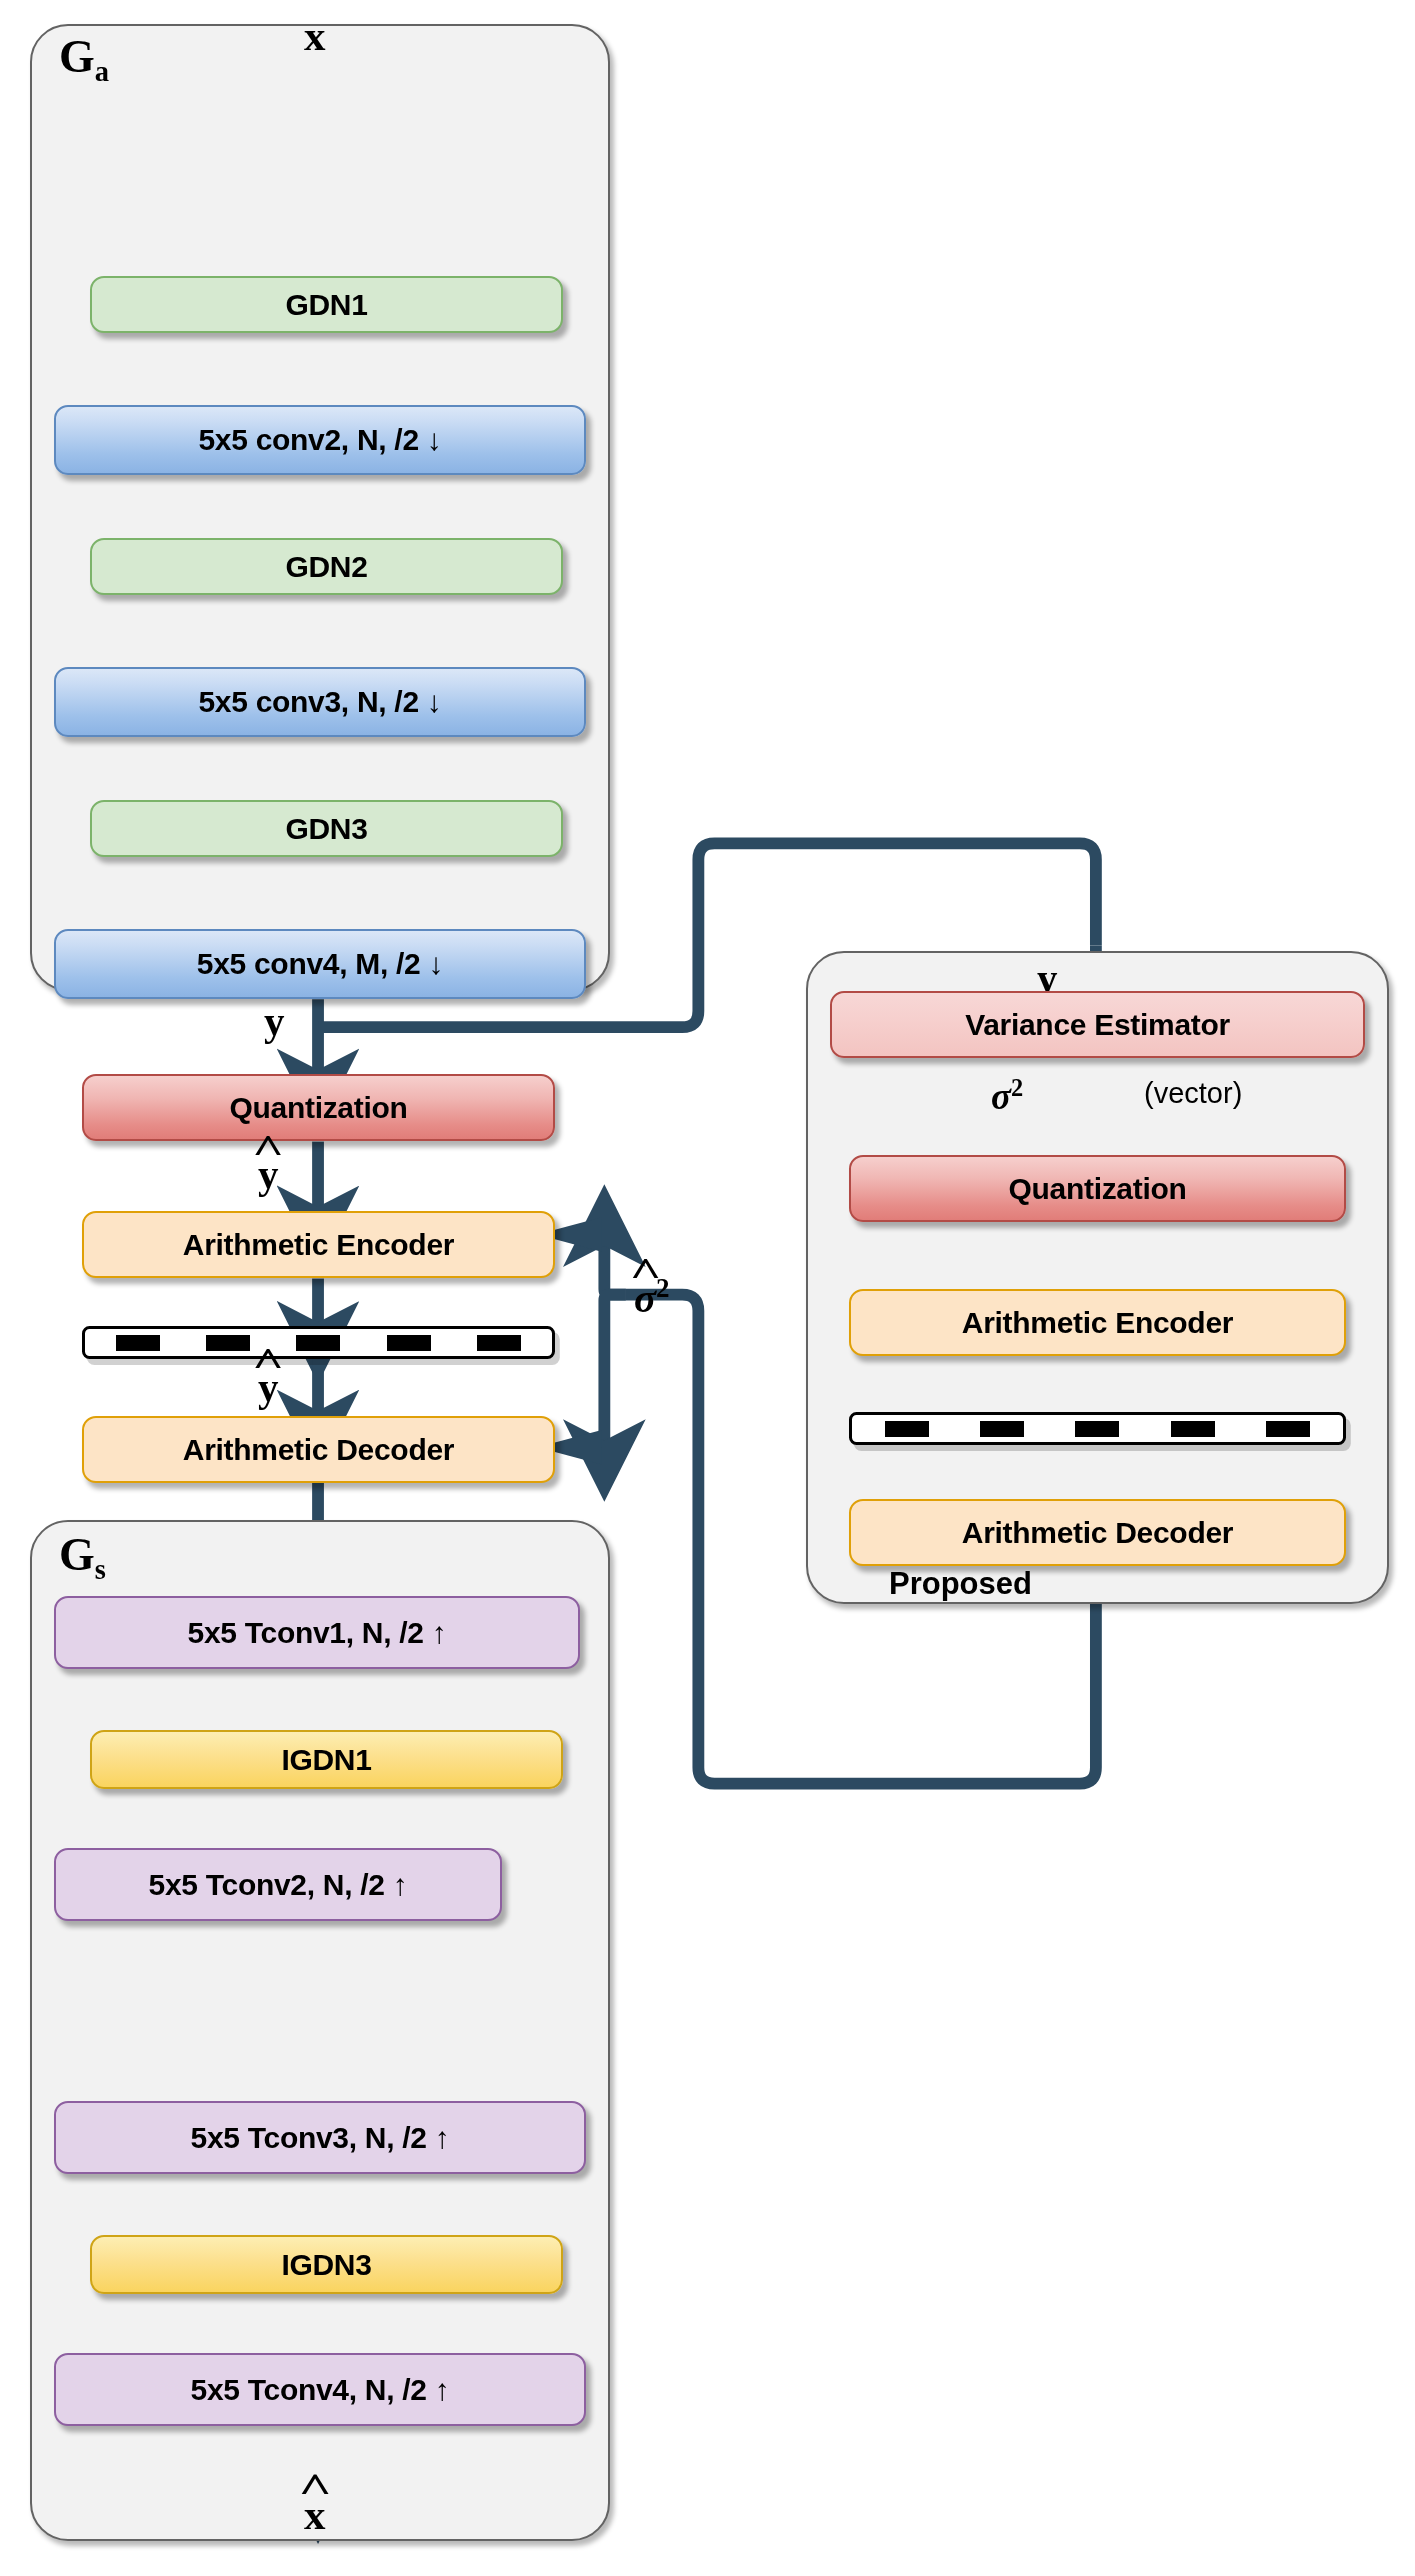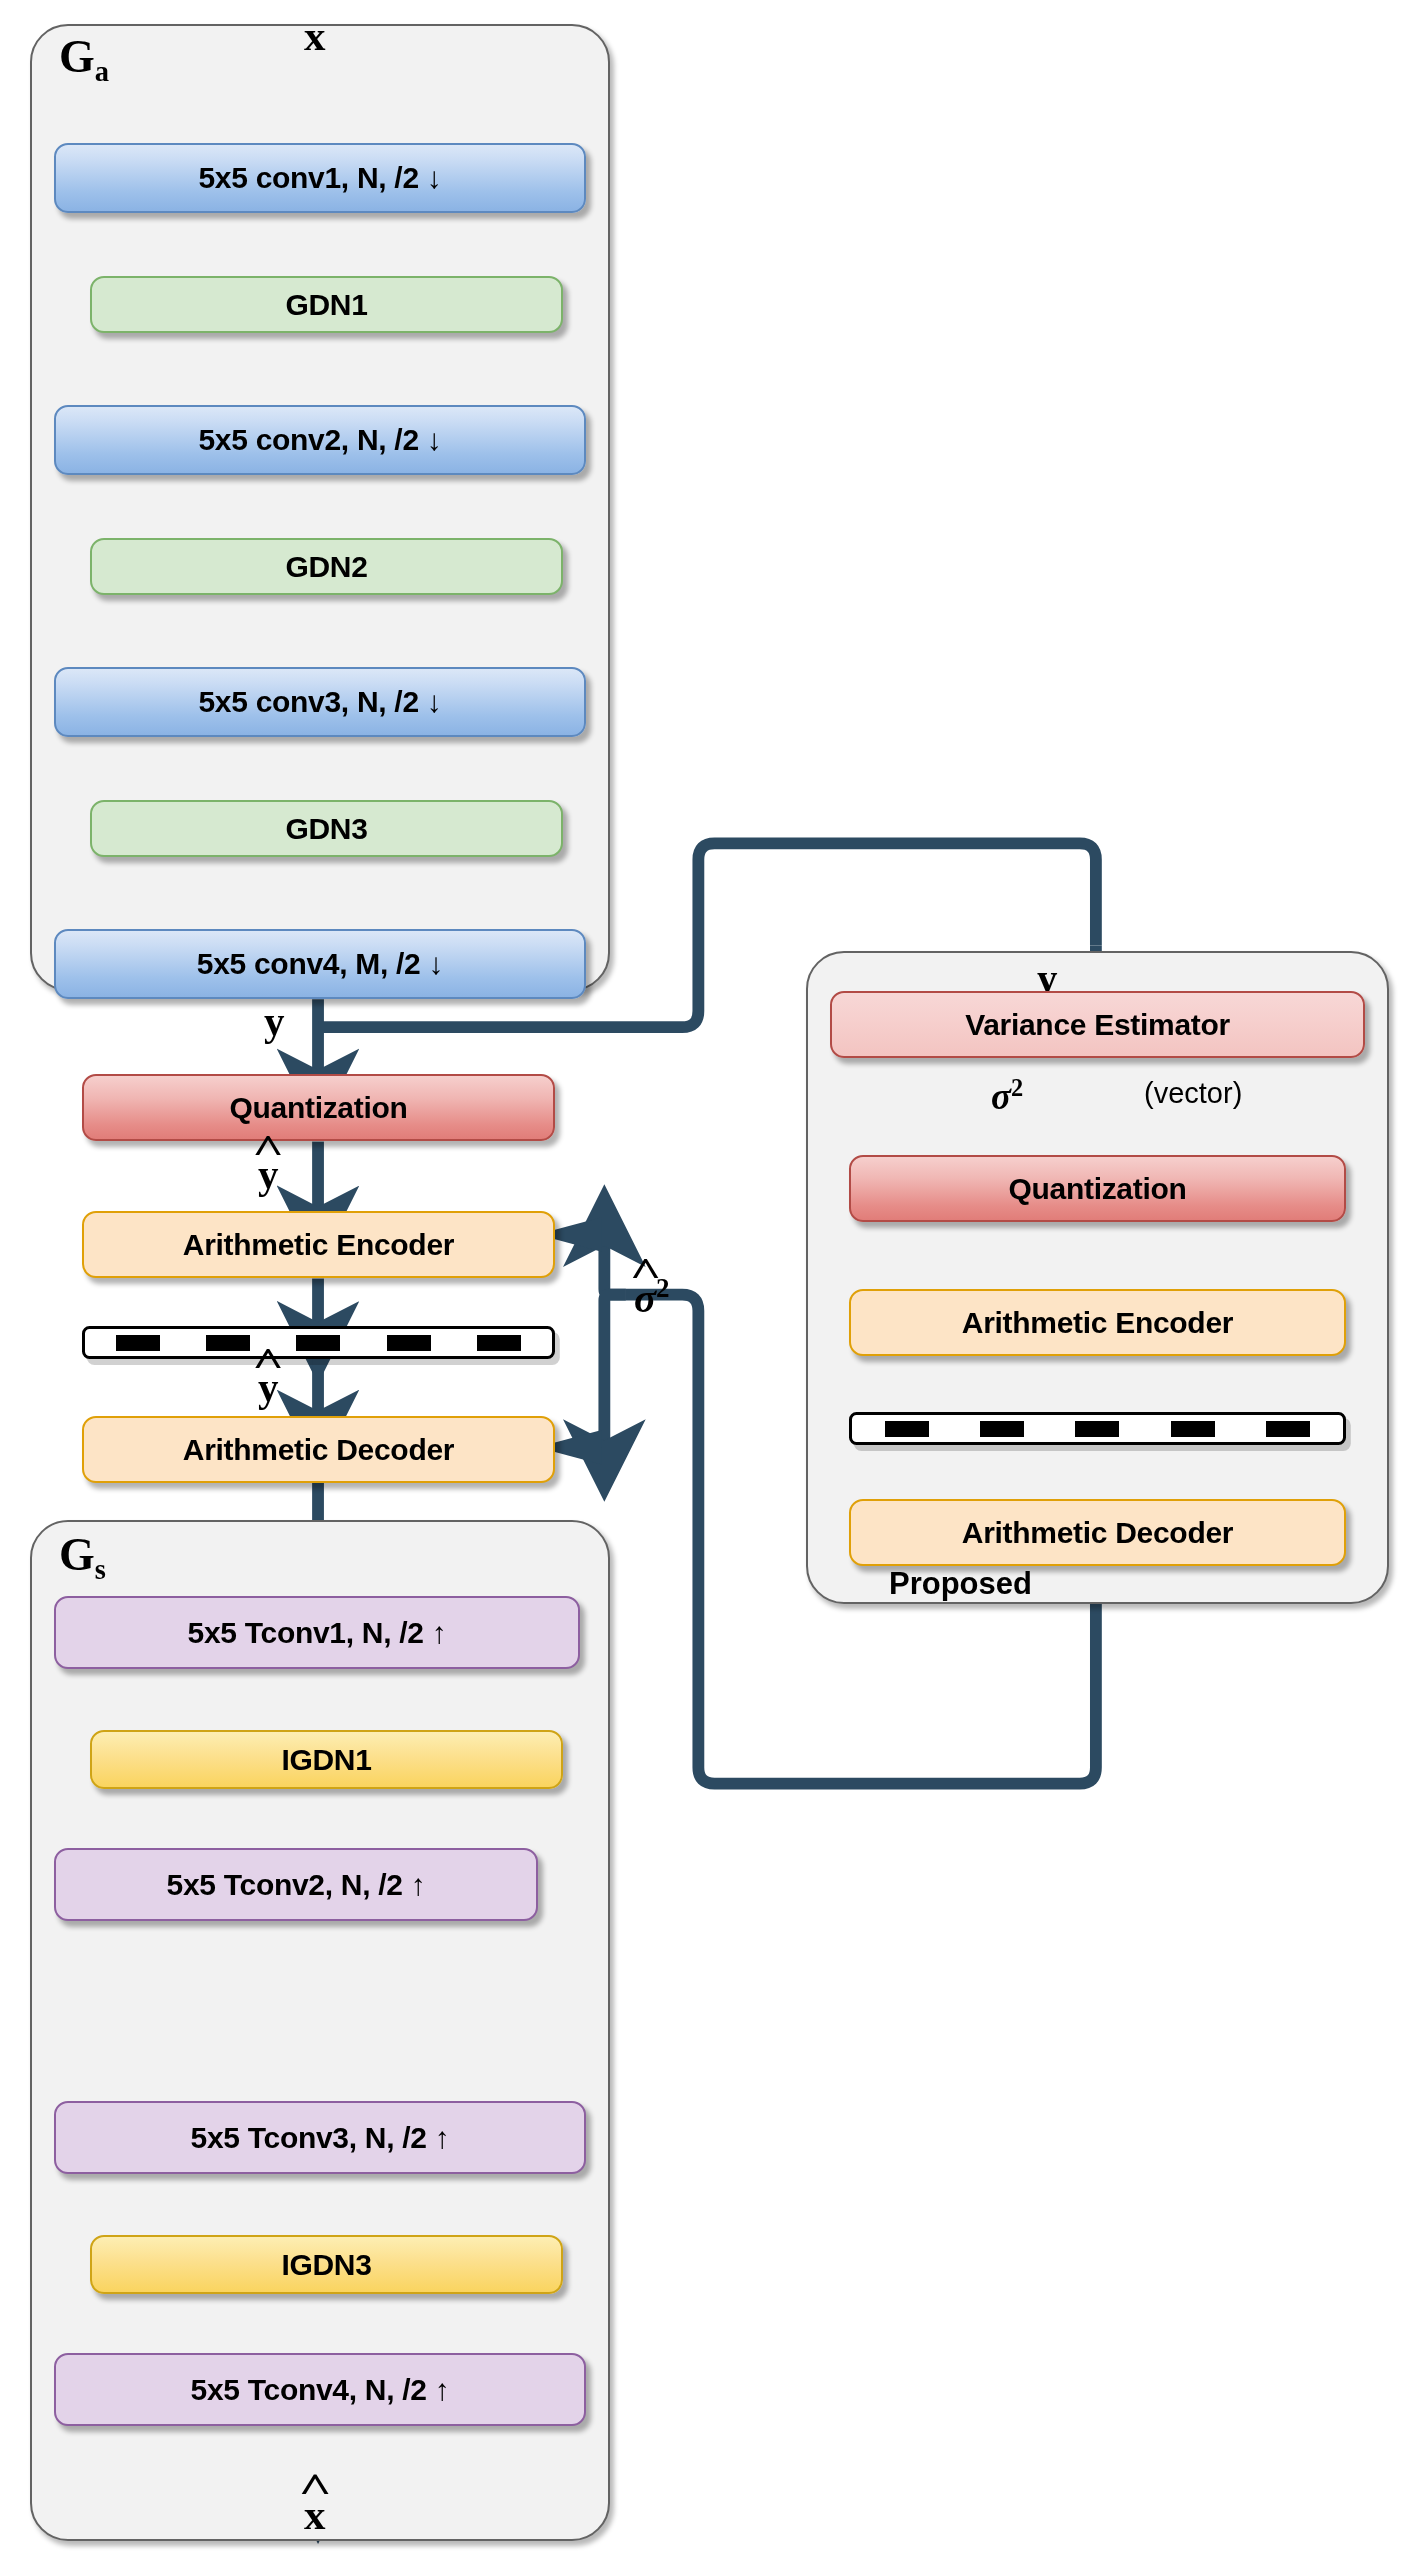--- a/index.html
+++ b/index.html
@@ -166,23 +166,20 @@
   </svg>
 
   <div class="group" style="left:29.5px;top:24px;width:580px;height:967px;"></div>
   <div class="group-label" style="left:59px;top:29.5px;font-size:46px;">
     <span>G</span><span class="sub">a</span>
   </div>
   <div class="mathlabel" style="left:304px;top:10.7px;font-size:43px;">
     <span>x</span>
   </div>
 
-  <div class="node n-conv" style="left:54px;top:143px;width:532px;height:70px;font-size:30px;">
-    <span>5x5 conv1, N, /2 ↓</span>
-  </div>
   <div class="node n-gdn" style="left:90px;top:276px;width:473px;height:57px;font-size:30px;">
     <span>GDN1</span>
   </div>
   <div class="node n-conv" style="left:54px;top:405px;width:532px;height:70px;font-size:30px;">
     <span>5x5 conv2, N, /2 ↓</span>
   </div>
   <div class="node n-gdn" style="left:90px;top:538px;width:473px;height:57px;font-size:30px;">
     <span>GDN2</span>
   </div>
   <div class="node n-conv" style="left:54px;top:667px;width:532px;height:70px;font-size:30px;">
@@ -279,21 +276,21 @@
   <div class="group-label" style="left:59px;top:1528px;font-size:46px;">
     <span>G</span><span class="sub">s</span>
   </div>
 
   <div class="node n-tconv" style="left:54px;top:1596px;width:526px;height:73px;font-size:30px;">
     <span>5x5 Tconv1, N, /2 ↑</span>
   </div>
   <div class="node n-igdn" style="left:90px;top:1730px;width:473px;height:59px;font-size:30px;">
     <span>IGDN1</span>
   </div>
-  <div class="node n-tconv" style="left:54px;top:1848px;width:484px;height:73px;font-size:30px;">
+  <div class="node n-tconv" style="left:54px;top:1848px;width:448px;height:73px;font-size:30px;">
     <span>5x5 Tconv2, N, /2 ↑</span>
   </div>
   <div class="node n-tconv" style="left:54px;top:2101px;width:532px;height:73px;font-size:30px;">
     <span>5x5 Tconv3, N, /2 ↑</span>
   </div>
   <div class="node n-igdn" style="left:90px;top:2235px;width:473px;height:59px;font-size:30px;">
     <span>IGDN3</span>
   </div>
   <div class="node n-tconv" style="left:54px;top:2353px;width:532px;height:73px;font-size:30px;">
     <span>5x5 Tconv4, N, /2 ↑</span>

